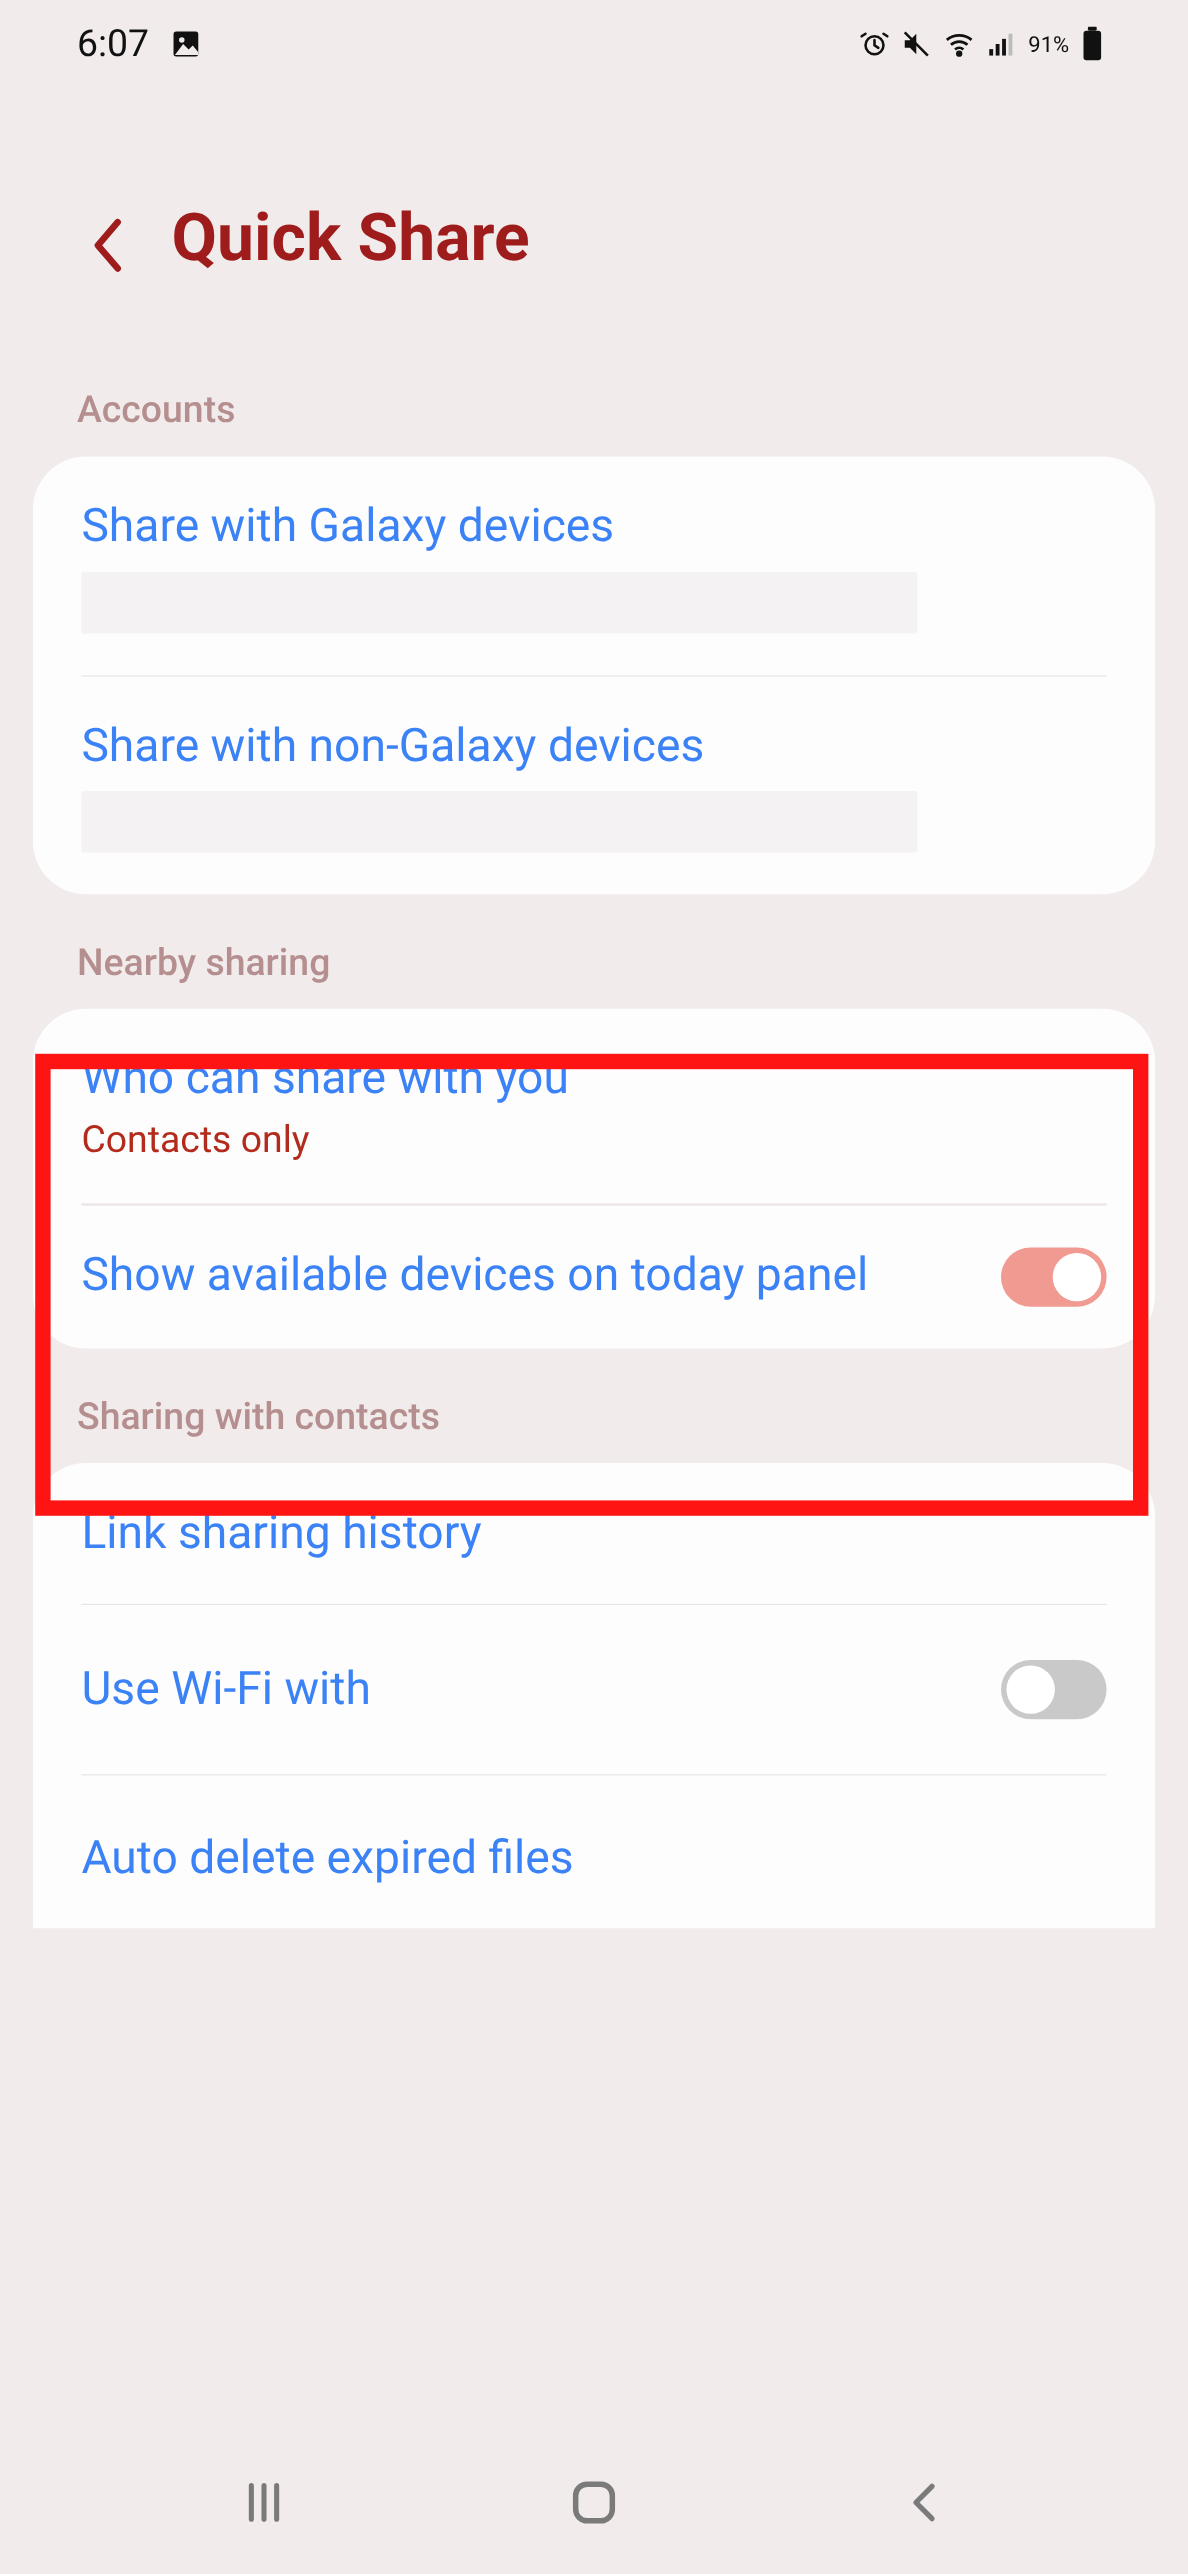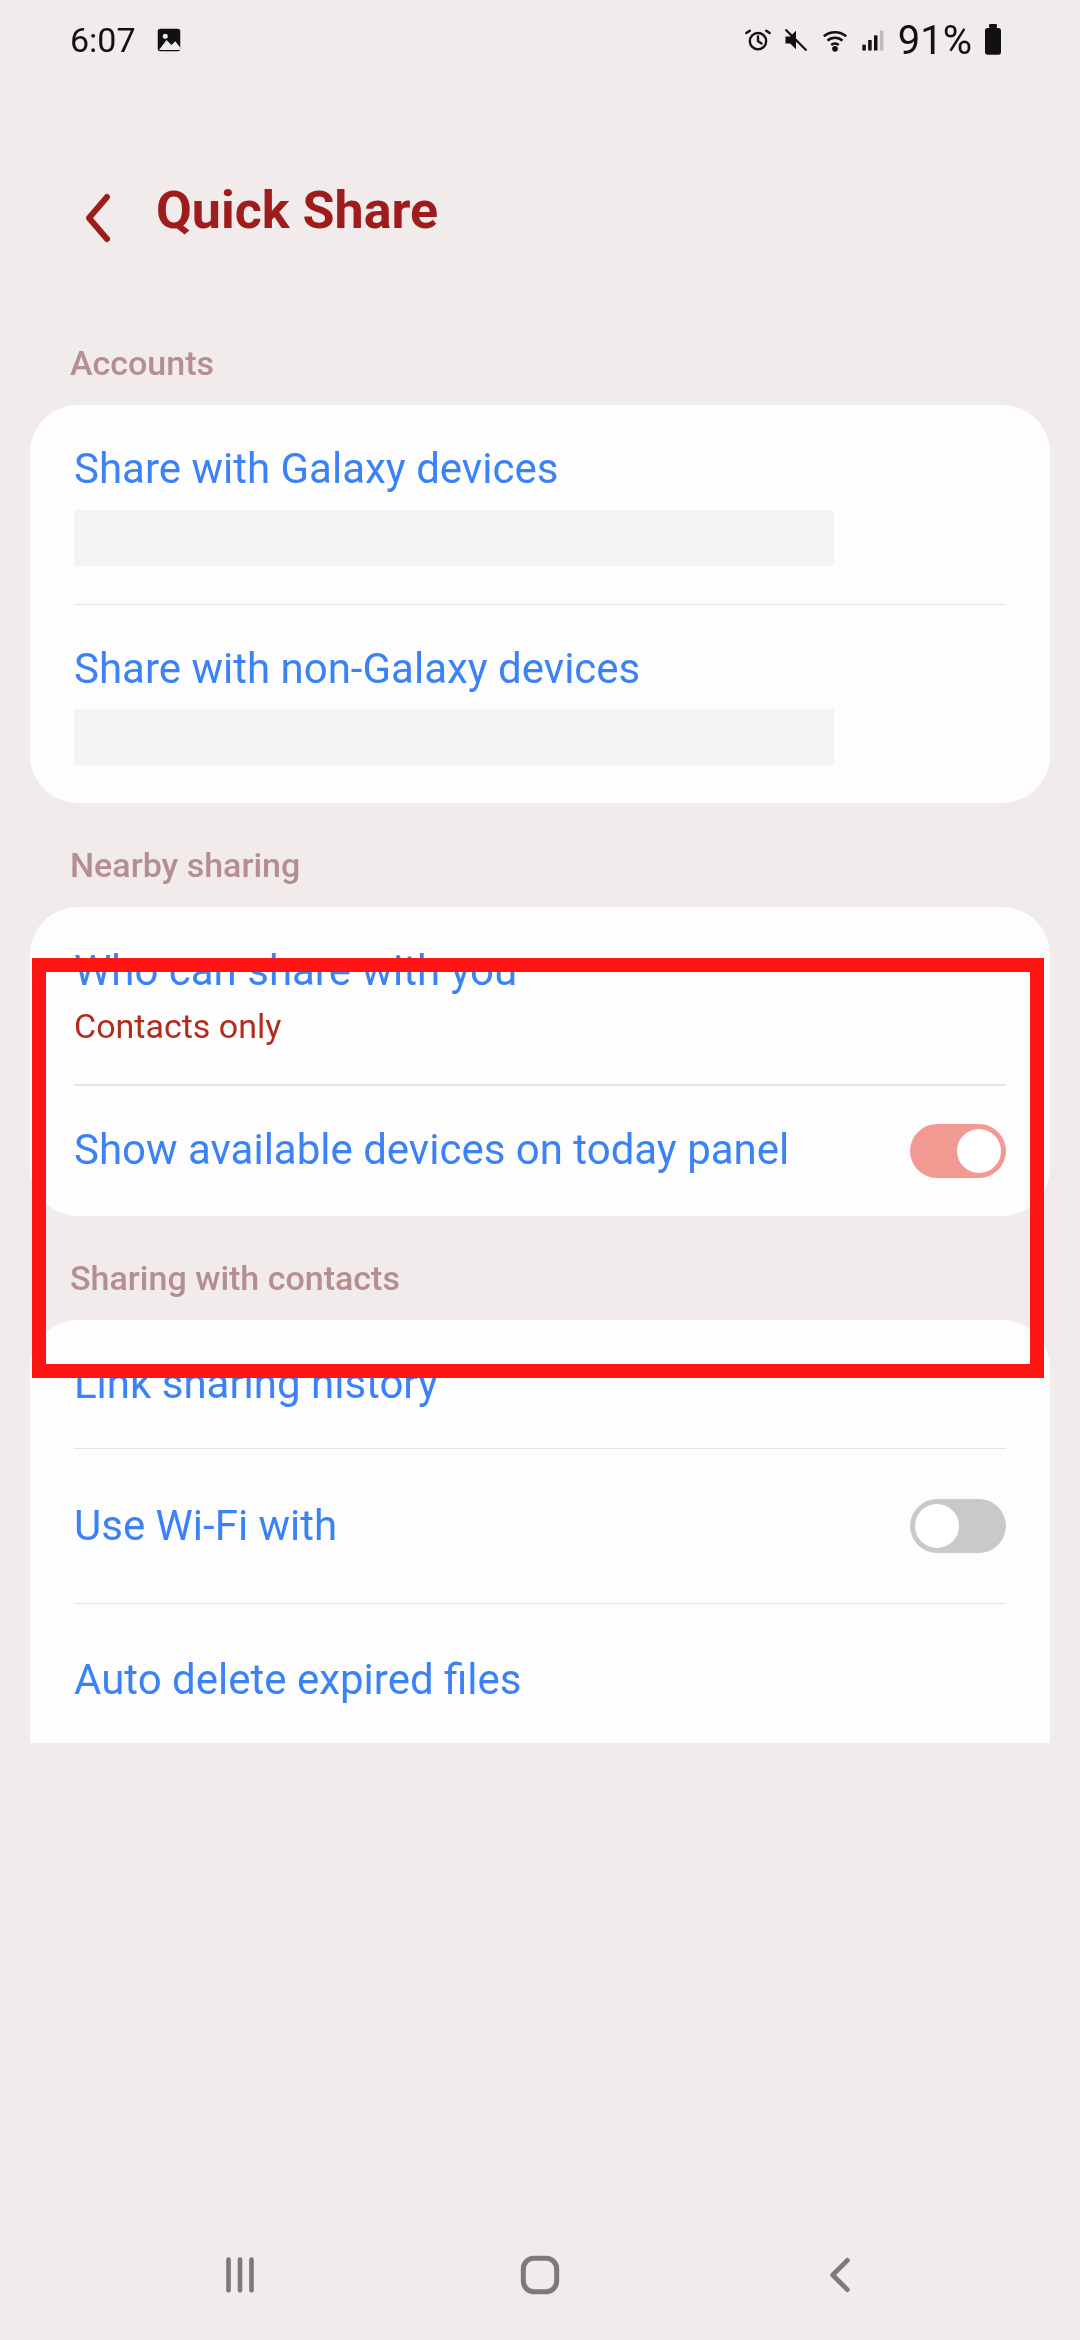--- a/index.html
+++ b/index.html
@@ -26,21 +26,21 @@
   .stat-icon { display: inline-flex; align-items: center; justify-content: center; }
 
   
   .header {
     display: flex;
     align-items: center;
     gap: 36px;
     padding: 100px 60px 60px 80px;
   }
   .header .title {
-    font-size: 52px;
+    font-size: 60px;
     font-weight: 700;
     color: #9e1c1c;
   }
   .back-arrow { width: 40px; height: 40px; }
 
   
   .section-label {
     font-size: 34px;
     color: #b58f8f;
     padding: 42px 70px 22px 70px;
@@ -167,21 +167,21 @@
         </svg>
     </span>
     <span class="stat-icon">
       <svg width="28" height="28" viewBox="0 0 24 24">
           <rect x="2" y="16" width="3" height="5" fill="#111"></rect>
           <rect x="7" y="12" width="3" height="9" fill="#111"></rect>
           <rect x="12" y="8" width="3" height="13" fill="#111"></rect>
           <rect x="17" y="4" width="3" height="17" fill="#bbb"></rect>
         </svg>
     </span>
-    <span style="font-size:40px;">91%</span>
+    <span style="font-size:20px;">91%</span>
     <span class="stat-icon">
       <svg width="22" height="32" viewBox="0 0 14 24">
           <rect x="4" y="0" width="6" height="3" rx="1" fill="#111"></rect>
           <rect x="1" y="3" width="12" height="20" rx="2" fill="#111"></rect>
         </svg>
     </span>
   </div>
 </div>
 
 <div class="header">

